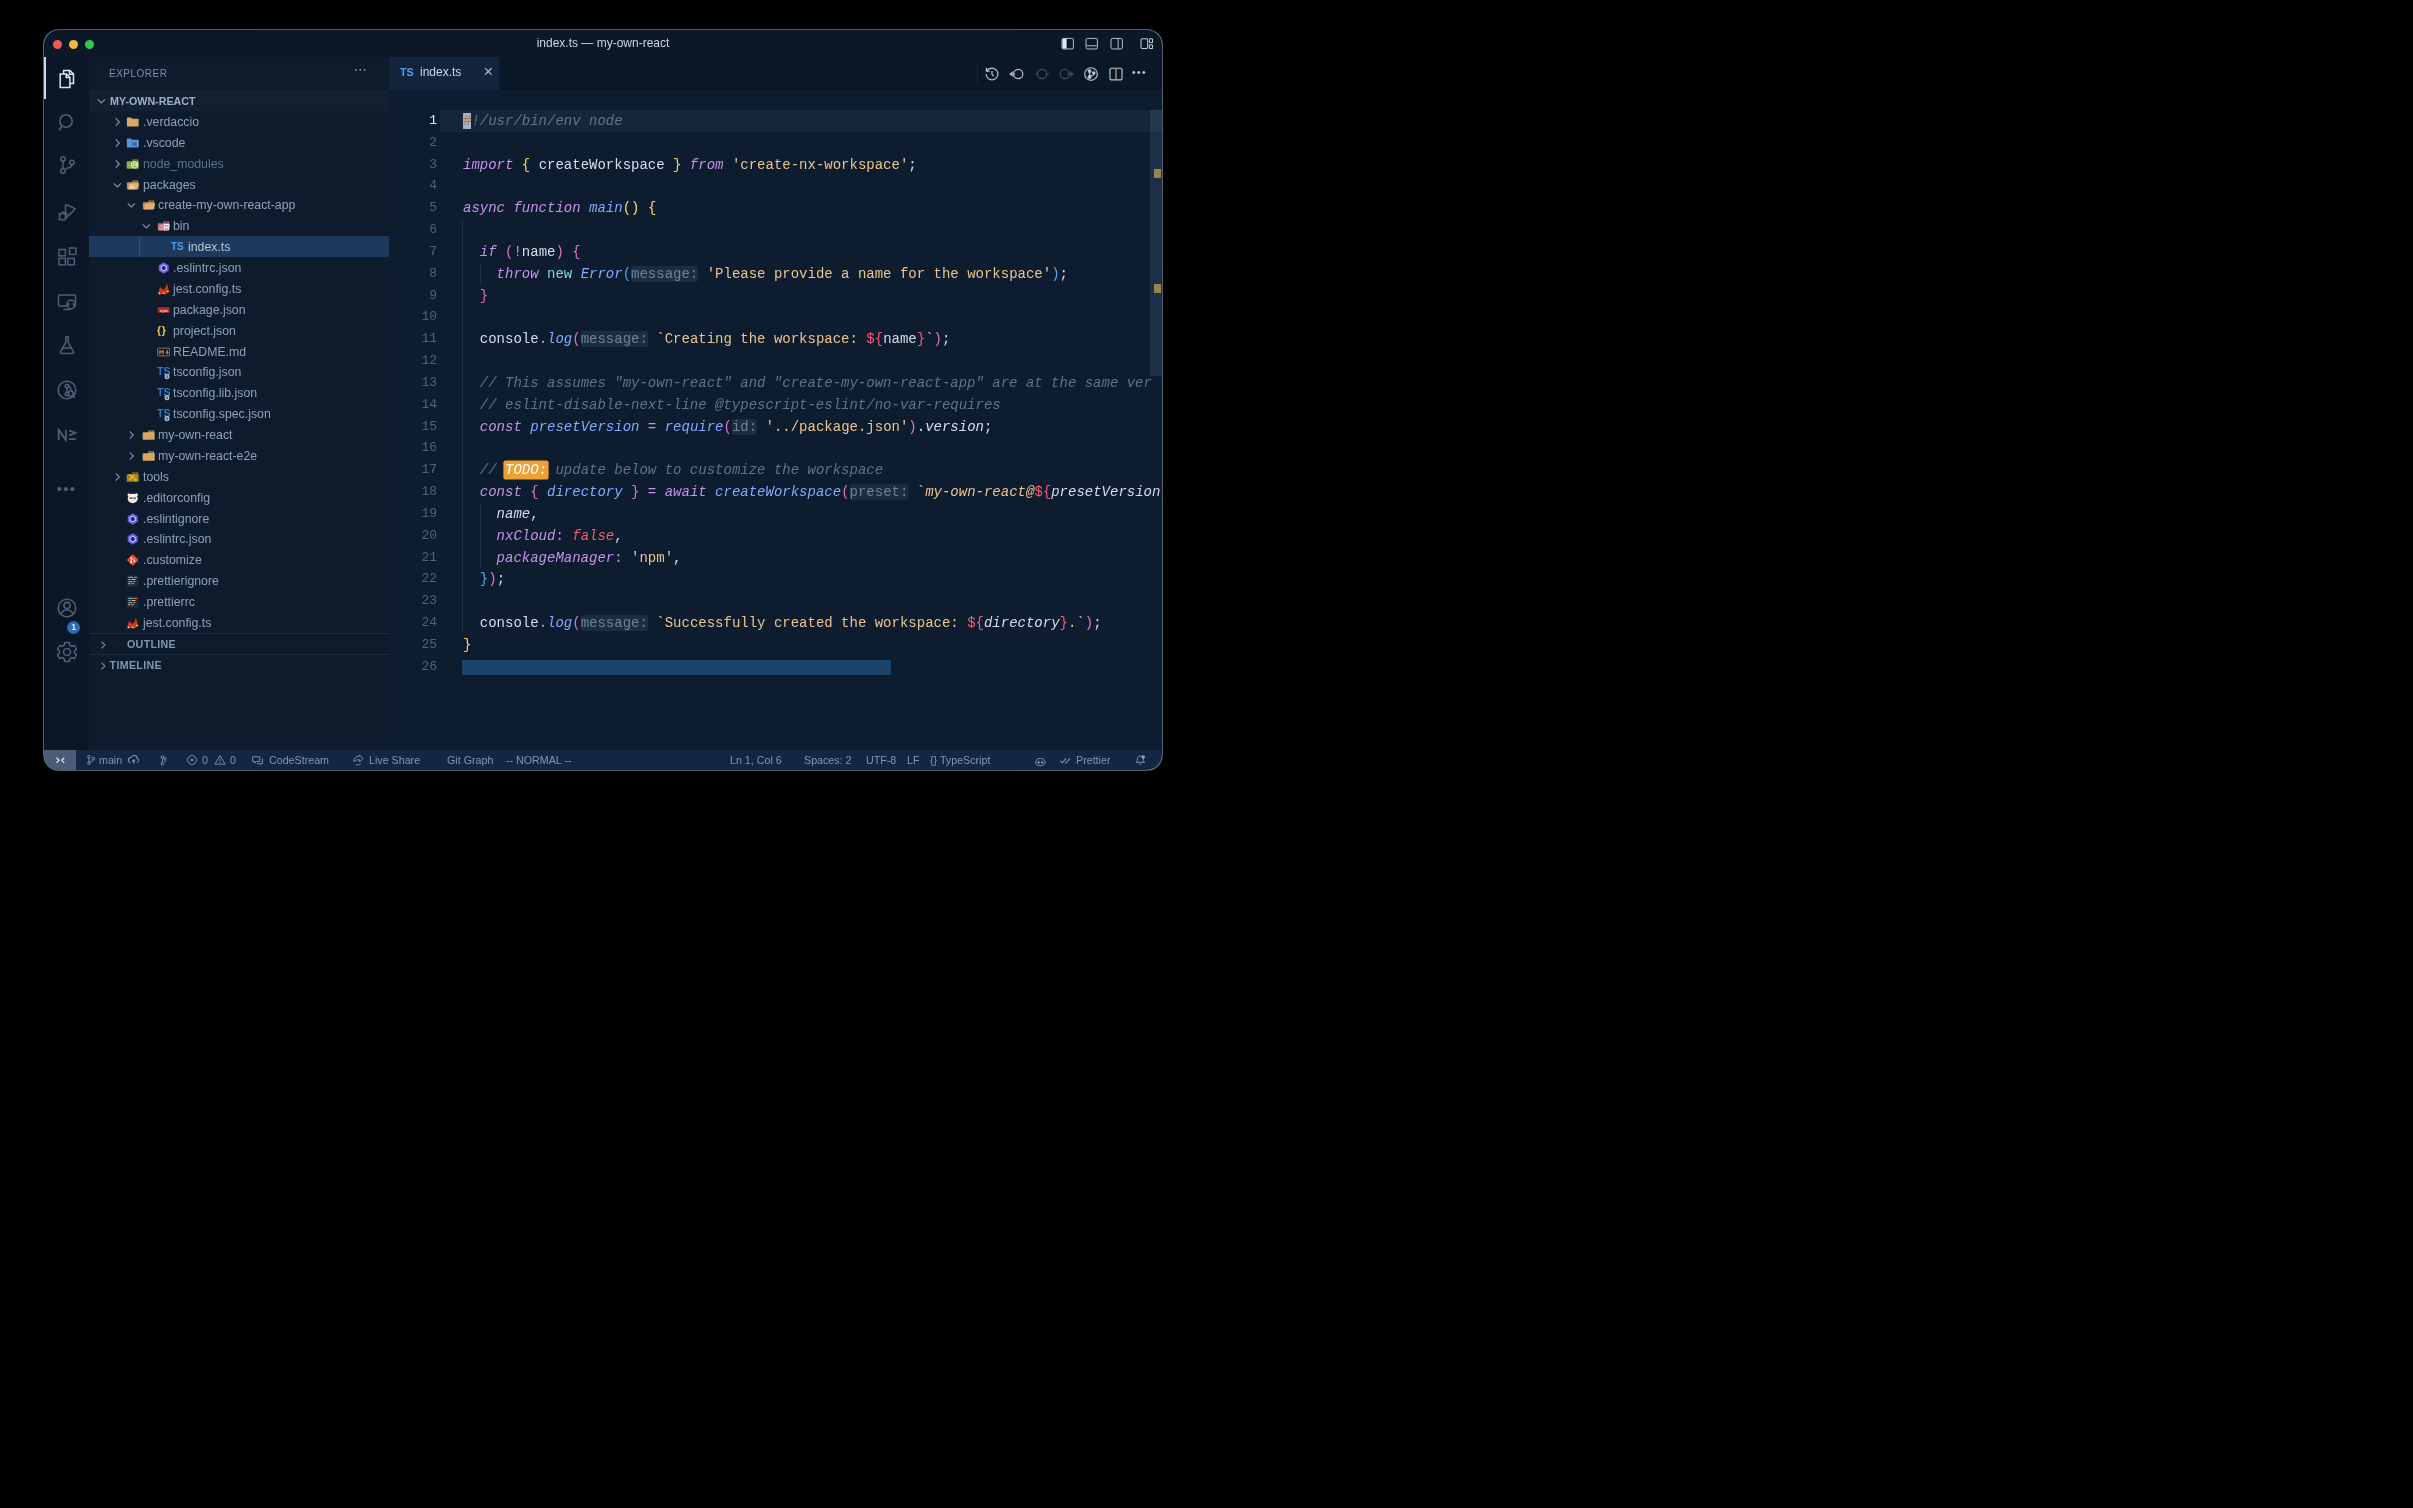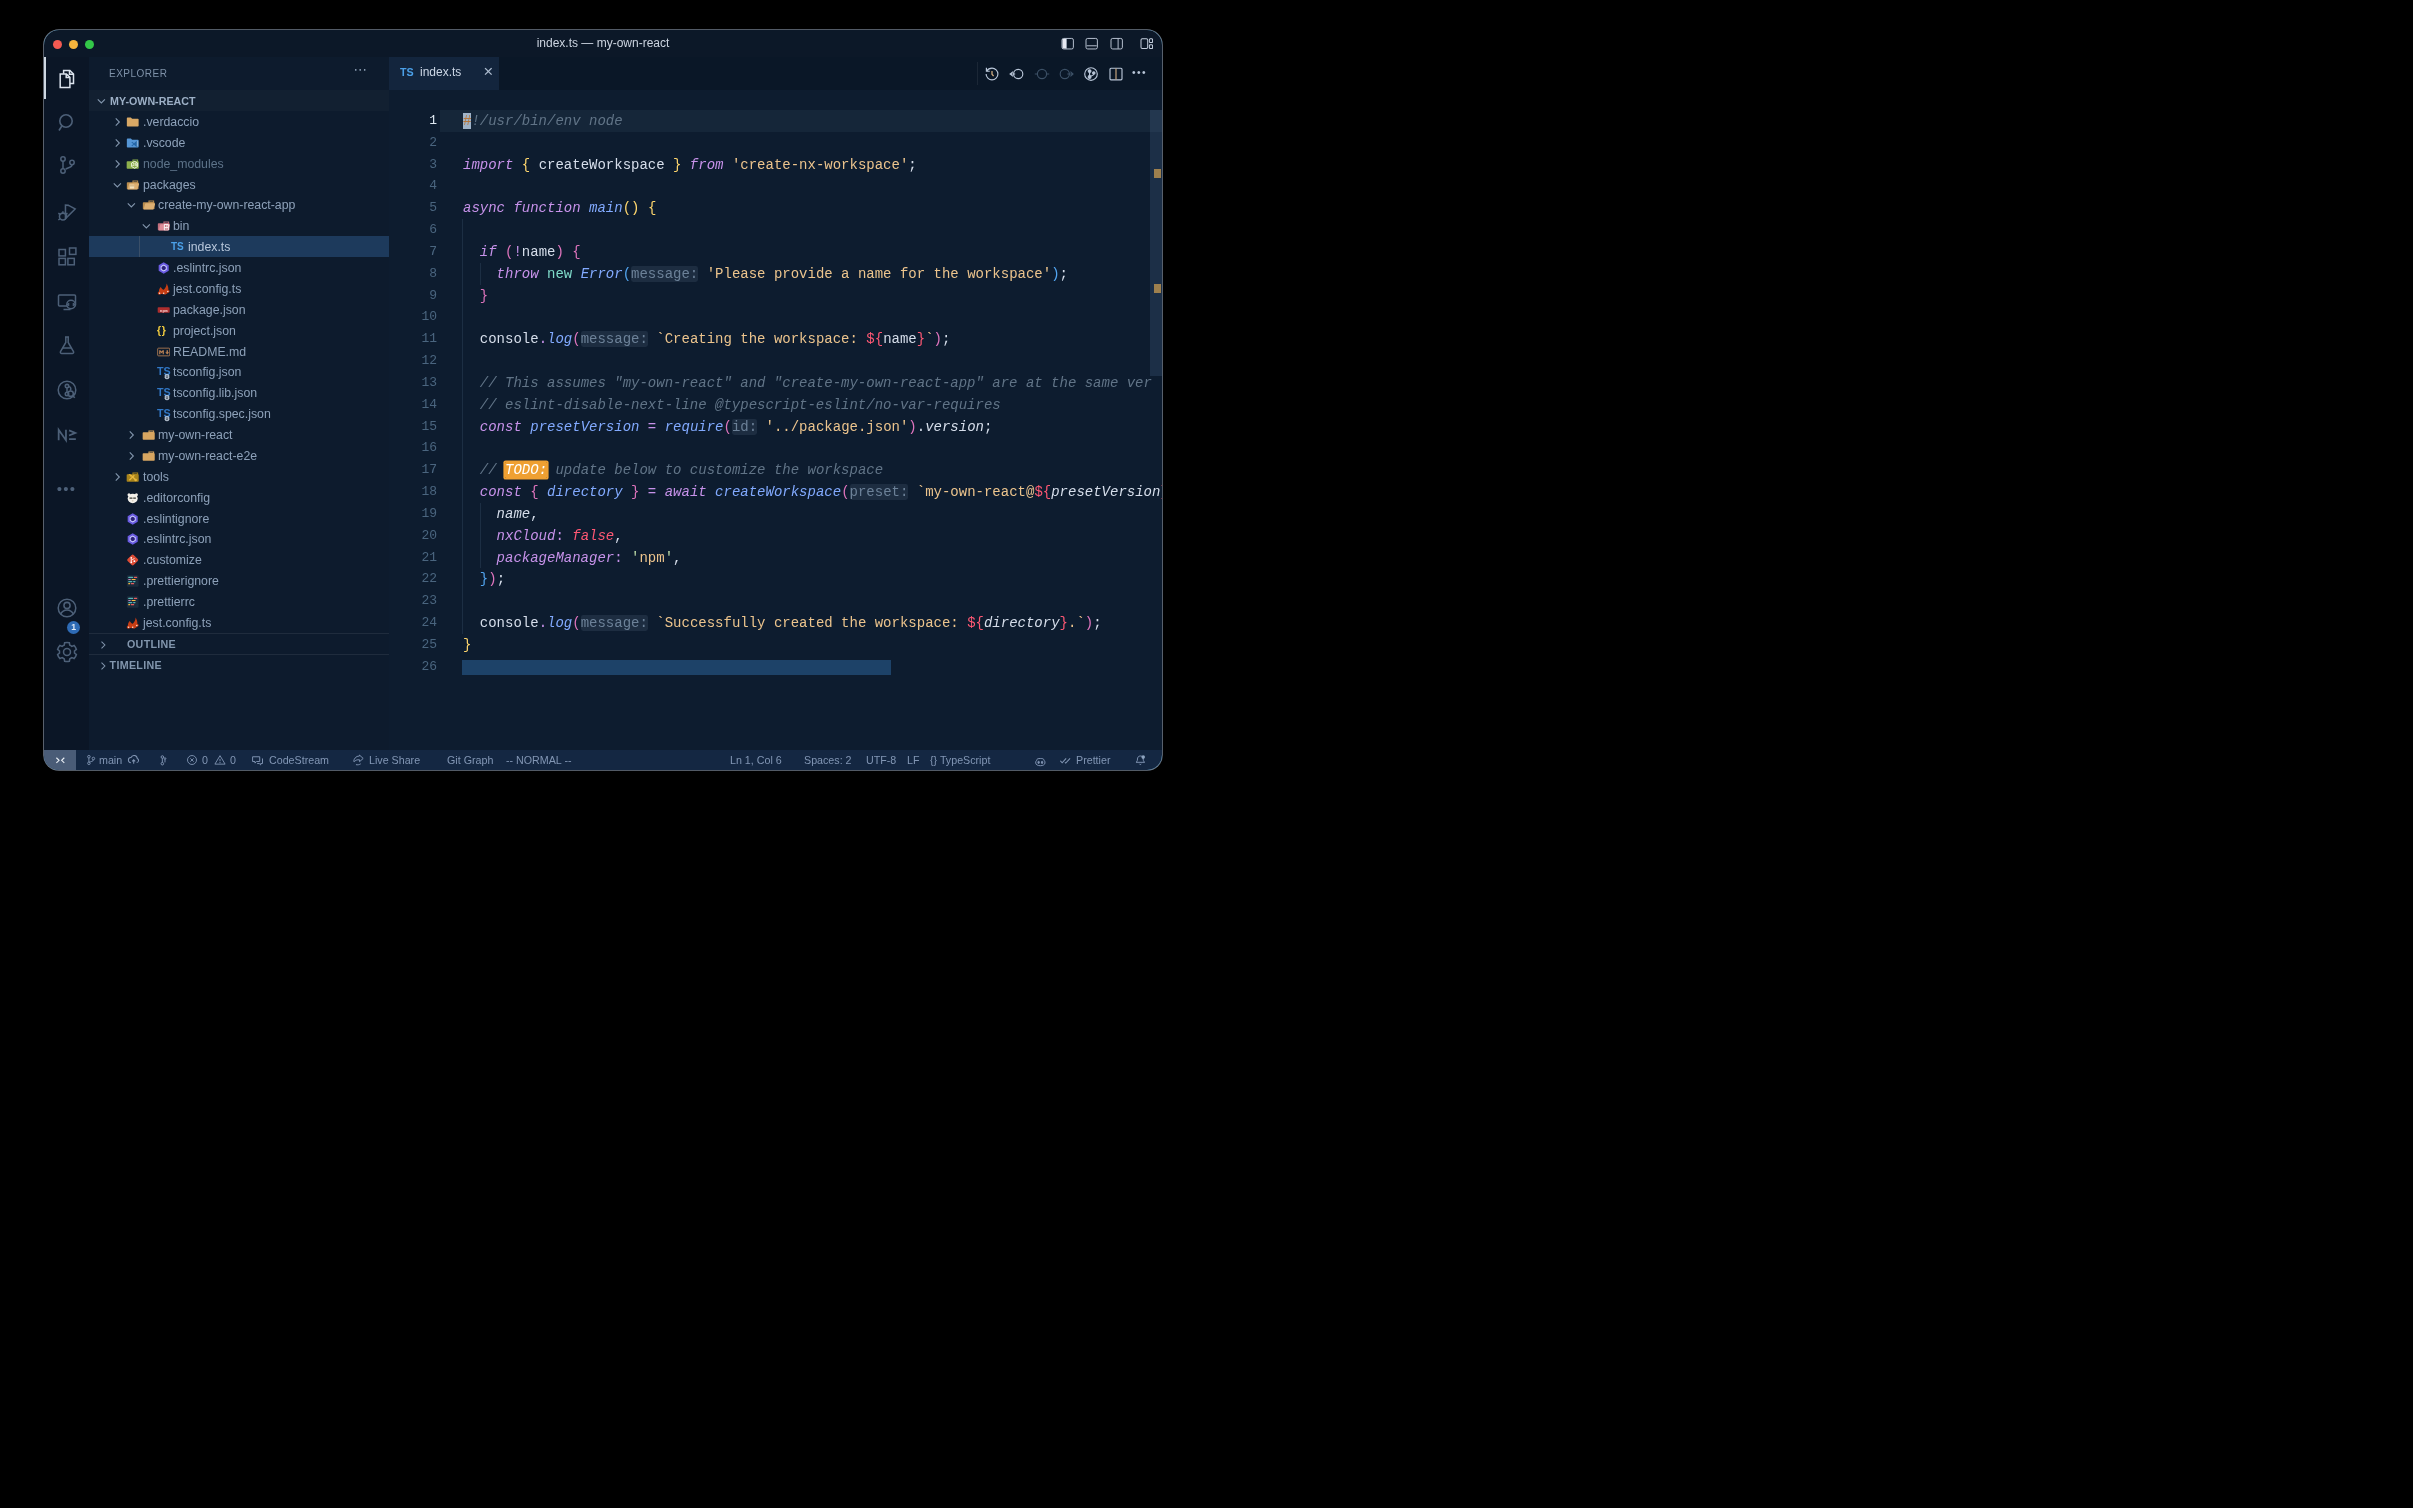--- a/index.html
+++ b/index.html
@@ -45,21 +45,21 @@
 #code { position:absolute; left:0; top:53px; right:0; bottom:0; overflow:hidden; }
 .gn { position:absolute; width:32px; text-align:right; left:16px;
   font-family:"Liberation Mono", monospace; font-size:13px; color:#4a657f;
   height:22px; line-height:22px; }
 .cl { position:absolute; left:74px; height:22px; line-height:22px; white-space:pre;
   font-family:"Liberation Mono", monospace; font-size:14px; color:#d6deeb;text-align:right; }
 .k  { color:#c792ea; font-style:italic; }
 .kp { color:#c792ea; }
 .f  { color:#82aaff; font-style:italic; }
 .s  { color:#ecc48d; }
-.si { color:#ecc48d; }
+.si { color:#ecc48d; font-style:italic; }
 .c  { color:#617487; font-style:italic; }
 .t  { color:#7fdbca; }
 .tv { color:#a9dbd3; }
 .op { color:#c792ea; }
 .n  { color:#f78c6c; }
 .r  { color:#ff5874; }
 .r2 { color:#ff5874; font-style:italic; }
 .g  { color:#b9d7a5; }
 .bsep { margin:0 7.1px; color:#9488bd; }
 .wi { color:#d6deeb; font-style:italic; }

